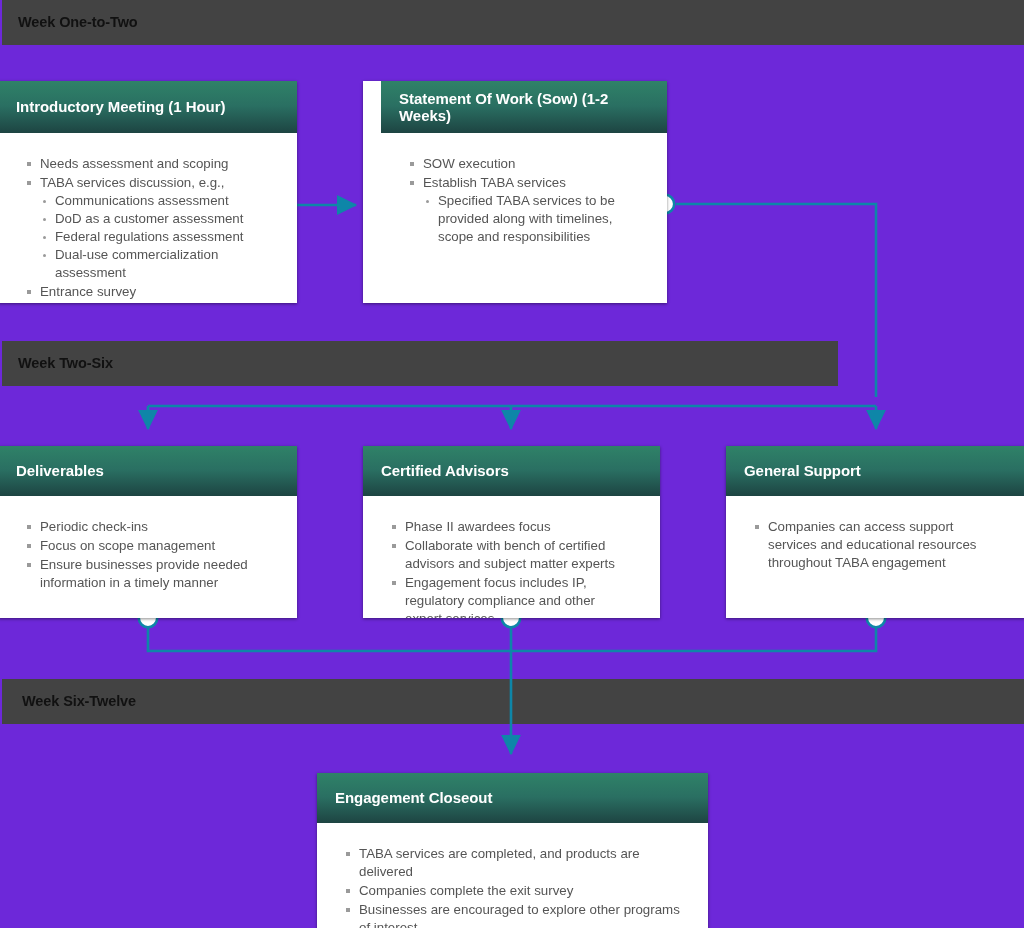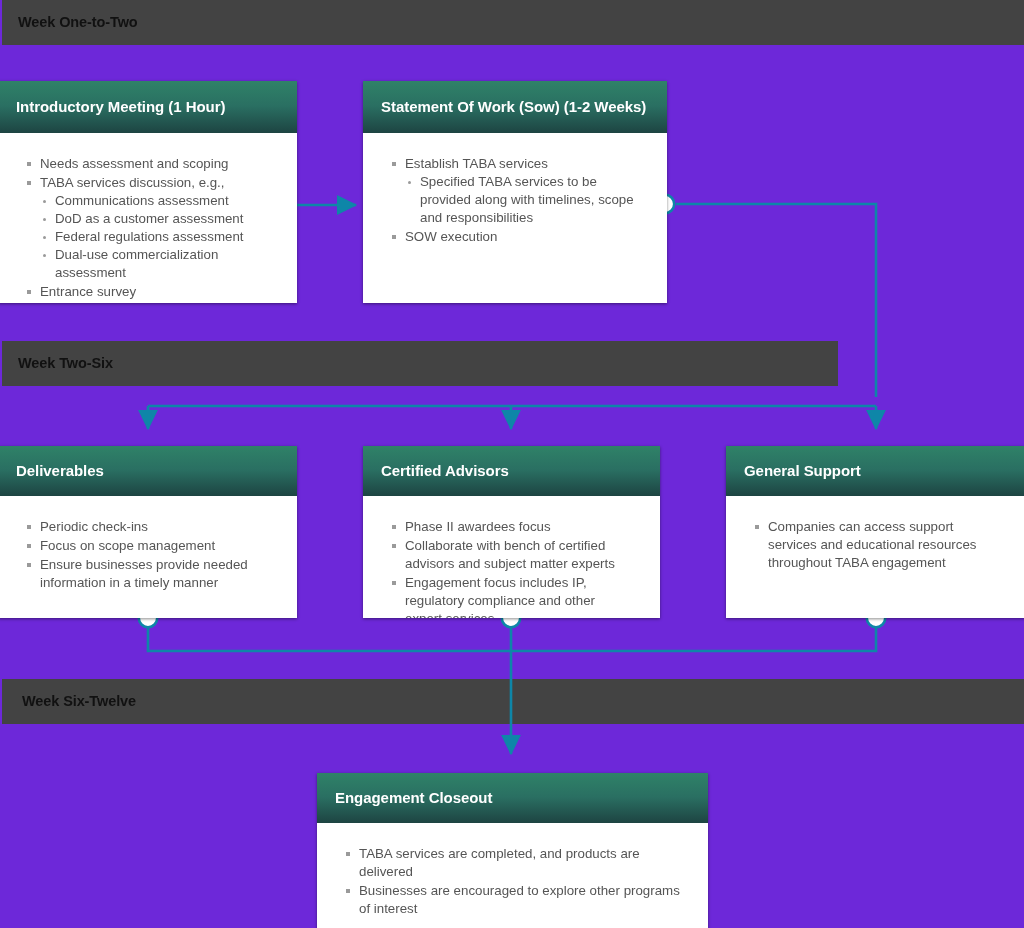--- a/index.html
+++ b/index.html
@@ -189,37 +189,37 @@
             </li>
           </ul>
         </li>
         <li>
           <span>Entrance survey</span>
         </li>
       </ul>
     </div>
   </div>
 
-  <div class="card" style="left:363px; top:81px; width:304px; height:222px;">
+  <div class="card" style="left:363px; top:81px; width:304px; height:222px;padding-left:18px;">
     <div class="card-header" style="height:52px;">
       <span class="card-title">Statement Of Work (Sow) (1-2 Weeks)</span>
     </div>
     <div class="card-body">
       <ul class="bullets">
         <li>
+          <span>SOW execution</span>
+        </li>
+        <li>
           <span>Establish TABA services</span>
           <ul class="sub">
             <li>
               <span>Specified TABA services to be provided along with timelines, scope and responsibilities</span>
             </li>
           </ul>
         </li>
-        <li>
-          <span>SOW execution</span>
-        </li>
       </ul>
     </div>
   </div>
 
   <div class="card" style="left:-2px; top:446px; width:299px; height:172px;">
     <div class="card-header" style="height:50px;">
       <span class="card-title">Deliverables</span>
     </div>
     <div class="card-body">
       <ul class="bullets">
@@ -271,19 +271,22 @@
   <div class="card" style="left:317px; top:773px; width:391px; height:160px;">
     <div class="card-header" style="height:50px;">
       <span class="card-title">Engagement Closeout</span>
     </div>
     <div class="card-body">
       <ul class="bullets">
         <li>
           <span>TABA services are completed, and products are delivered</span>
         </li>
         <li>
+          <span>Companies complete the exit survey</span>
+        </li>
+        <li>
           <span>Businesses are encouraged to explore other programs of interest</span>
         </li>
       </ul>
     </div>
   </div>
 
 </div>
 
 </body></html>

